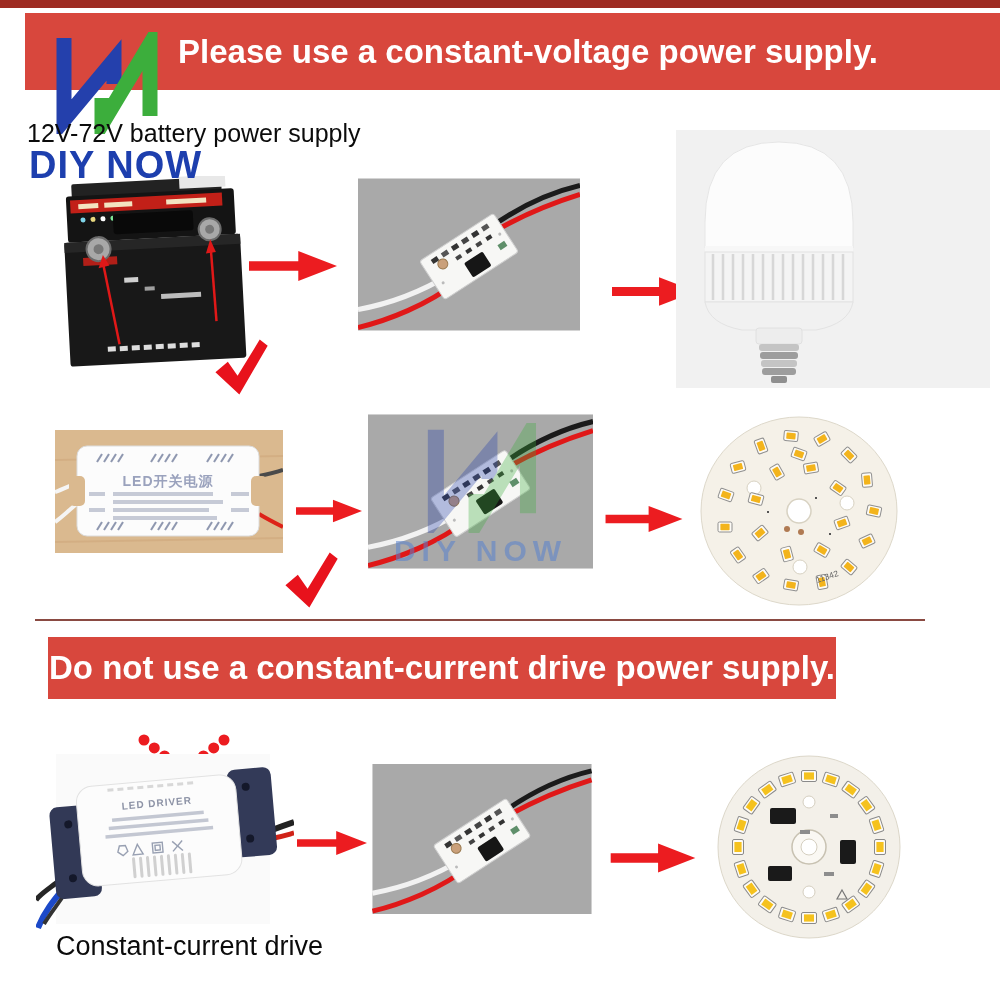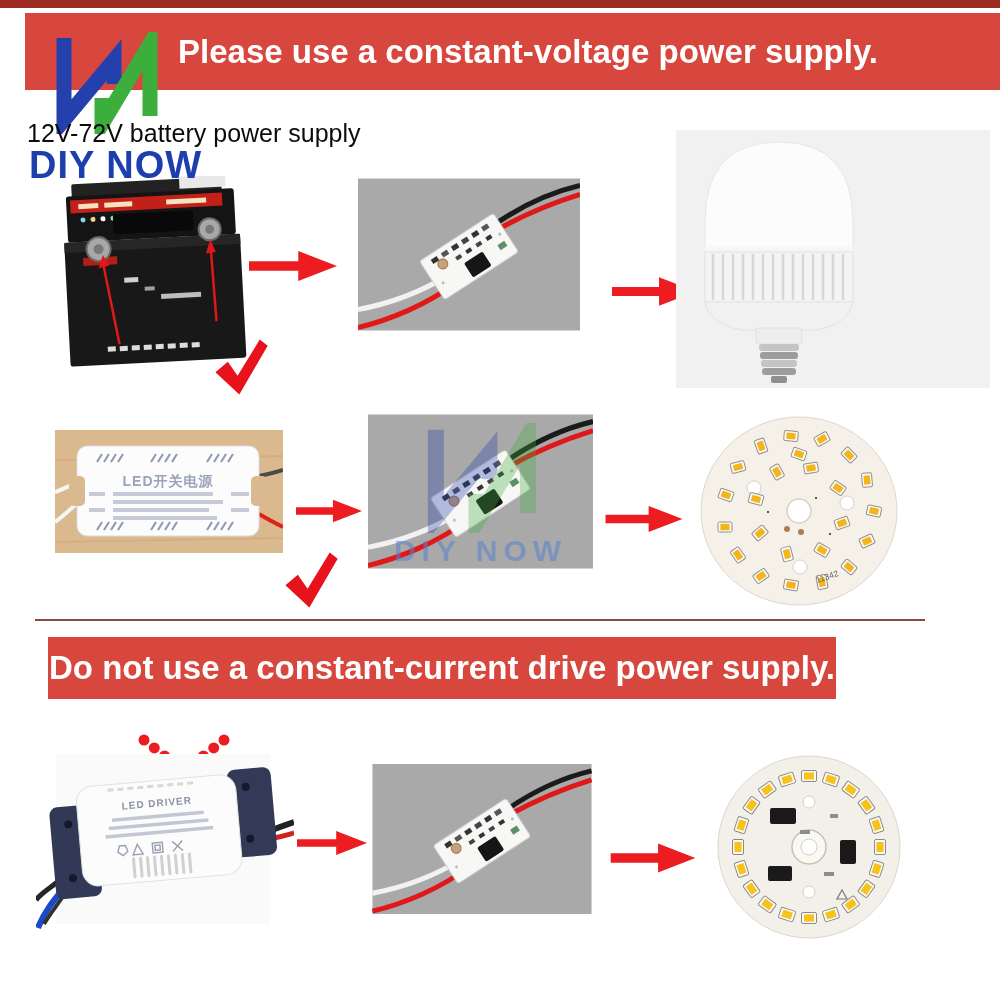--- a/index.html
+++ b/index.html
@@ -387,15 +387,16 @@
     <rect x="58" y="56" width="26" height="16" rx="2" fill="#1a1a1a"></rect>
     <rect x="56" y="114" width="24" height="15" rx="2" fill="#1a1a1a"></rect>
     <rect x="128" y="88" width="16" height="24" rx="2" fill="#1a1a1a"></rect>
     <rect x="88" y="78" width="10" height="4" fill="#8d8d8d"></rect>
     <rect x="112" y="120" width="10" height="4" fill="#8d8d8d"></rect>
     <rect x="118" y="62" width="8" height="4" fill="#8d8d8d"></rect>
     <path d="M130,138 l5,9 -10,0 z" fill="none" stroke="#777" stroke-width="1.2"></path>
   </svg>
 
   <div id="label-cc" class="abs plain-label">
+    <div>Constant-current drive</div>
   </div>
 
 </div>
 
 </body></html>

